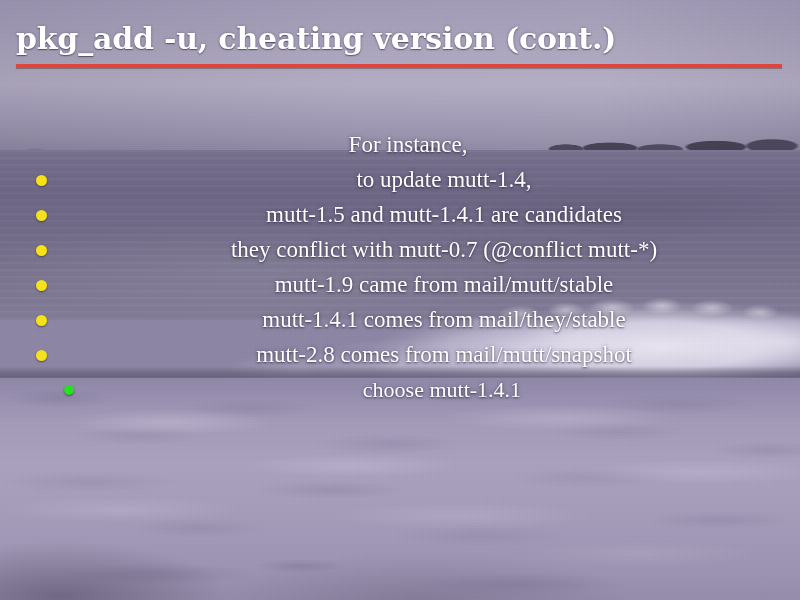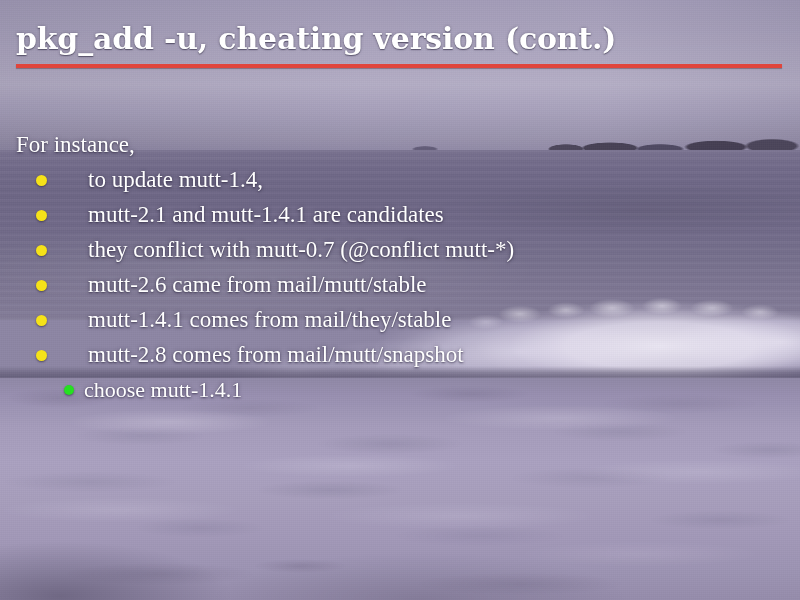--- a/index.html
+++ b/index.html
@@ -370,44 +370,44 @@
     <div class="bg-layer" id="bg-vignette"></div>
   </div>
 
   <div id="content">
 
     <div id="title-block">
       <h1 id="slide-title" style="color: rgb(255, 255, 255);">pkg_add -u, cheating version (cont.)</h1>
       <div id="title-rule" style="background: rgb(224, 69, 60);"></div>
     </div>
 
-    <div id="body-block" style="color: rgb(255, 255, 255);">
+    <div id="body-block" style="color: rgb(255, 255, 255); text-align: center;">
 
       <p class="lede">For instance,</p>
 
       <ul class="bullets">
 
         <li class="bullet">
           <span class="dot" style="background: rgb(245, 226, 25);"></span>
           <span>to update mutt-1.4,</span>
         </li>
 
         <li class="bullet">
           <span class="dot" style="background: rgb(245, 226, 25);"></span>
-          <span>mutt-2.1 and mutt-1.4.1 are candidates</span>
+          <span>mutt-1.5 and mutt-1.4.1 are candidates</span>
         </li>
 
         <li class="bullet">
           <span class="dot" style="background: rgb(245, 226, 25);"></span>
           <span>they conflict with mutt-0.7 (@conflict mutt-*)</span>
         </li>
 
         <li class="bullet">
           <span class="dot" style="background: rgb(245, 226, 25);"></span>
-          <span>mutt-2.6 came from mail/mutt/stable</span>
+          <span>mutt-1.9 came from mail/mutt/stable</span>
         </li>
 
         <li class="bullet">
           <span class="dot" style="background: rgb(245, 226, 25);"></span>
           <span>mutt-1.4.1 comes from mail/they/stable</span>
         </li>
 
         <li class="bullet">
           <span class="dot" style="background: rgb(245, 226, 25);"></span>
           <span>mutt-2.8 comes from mail/mutt/snapshot</span>

